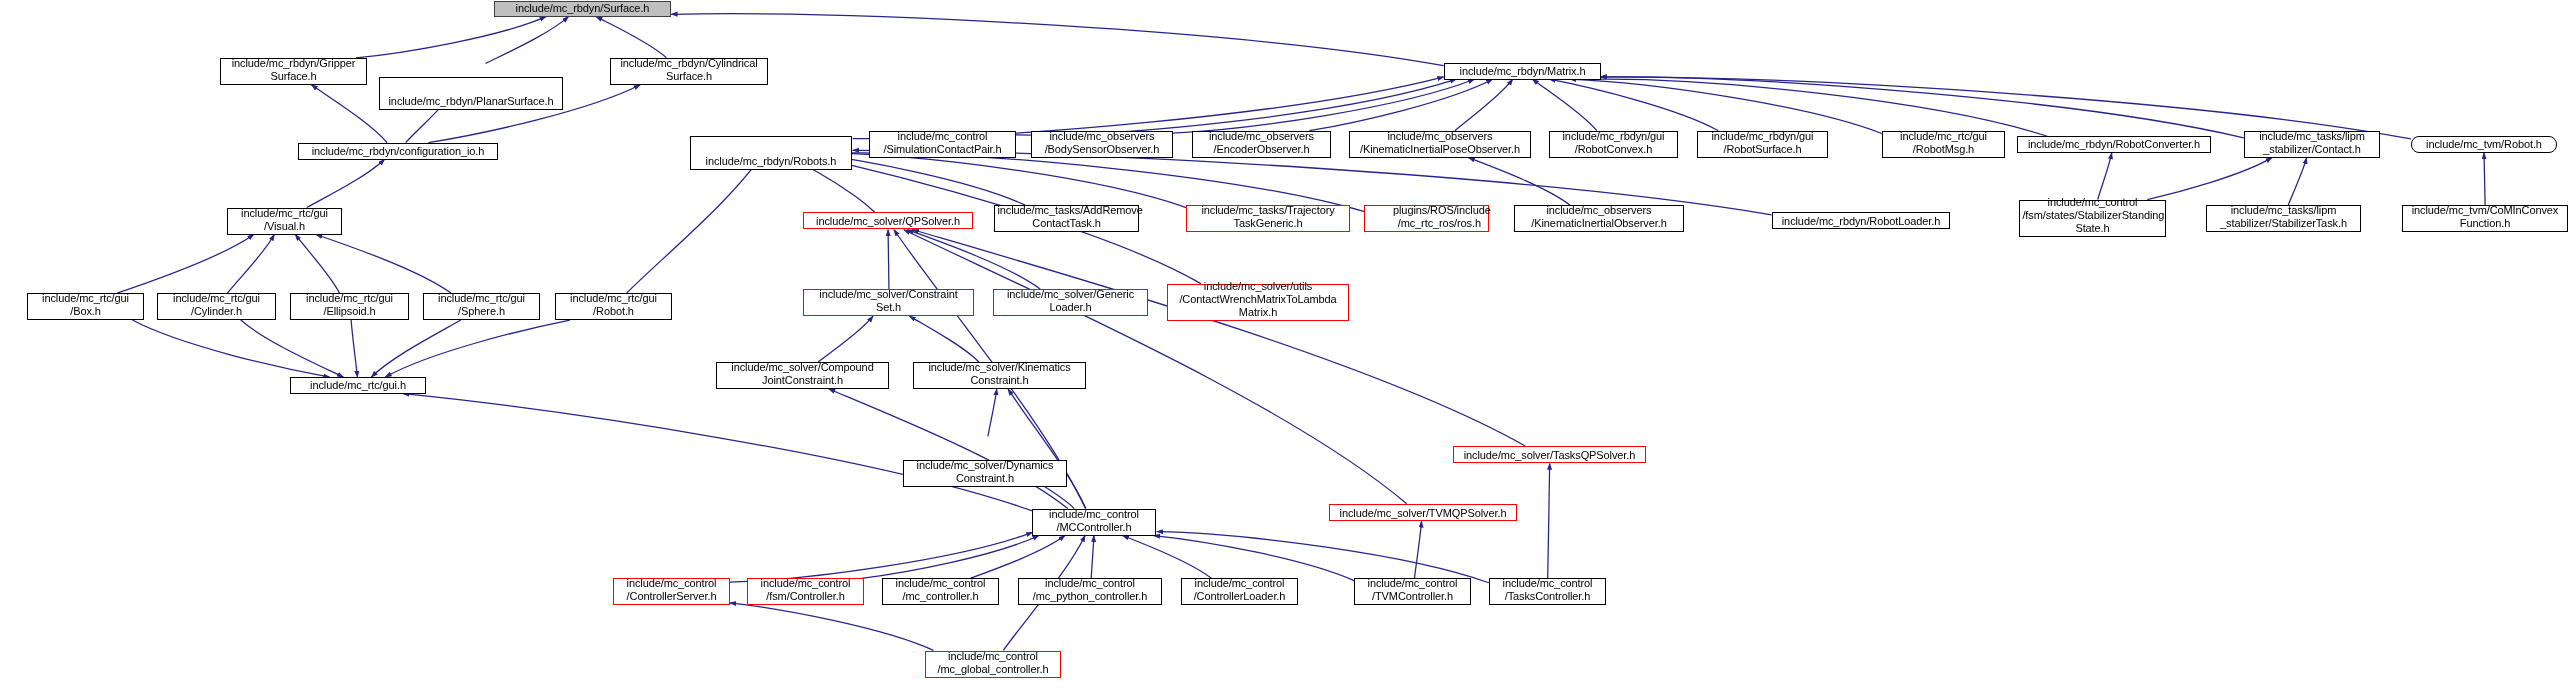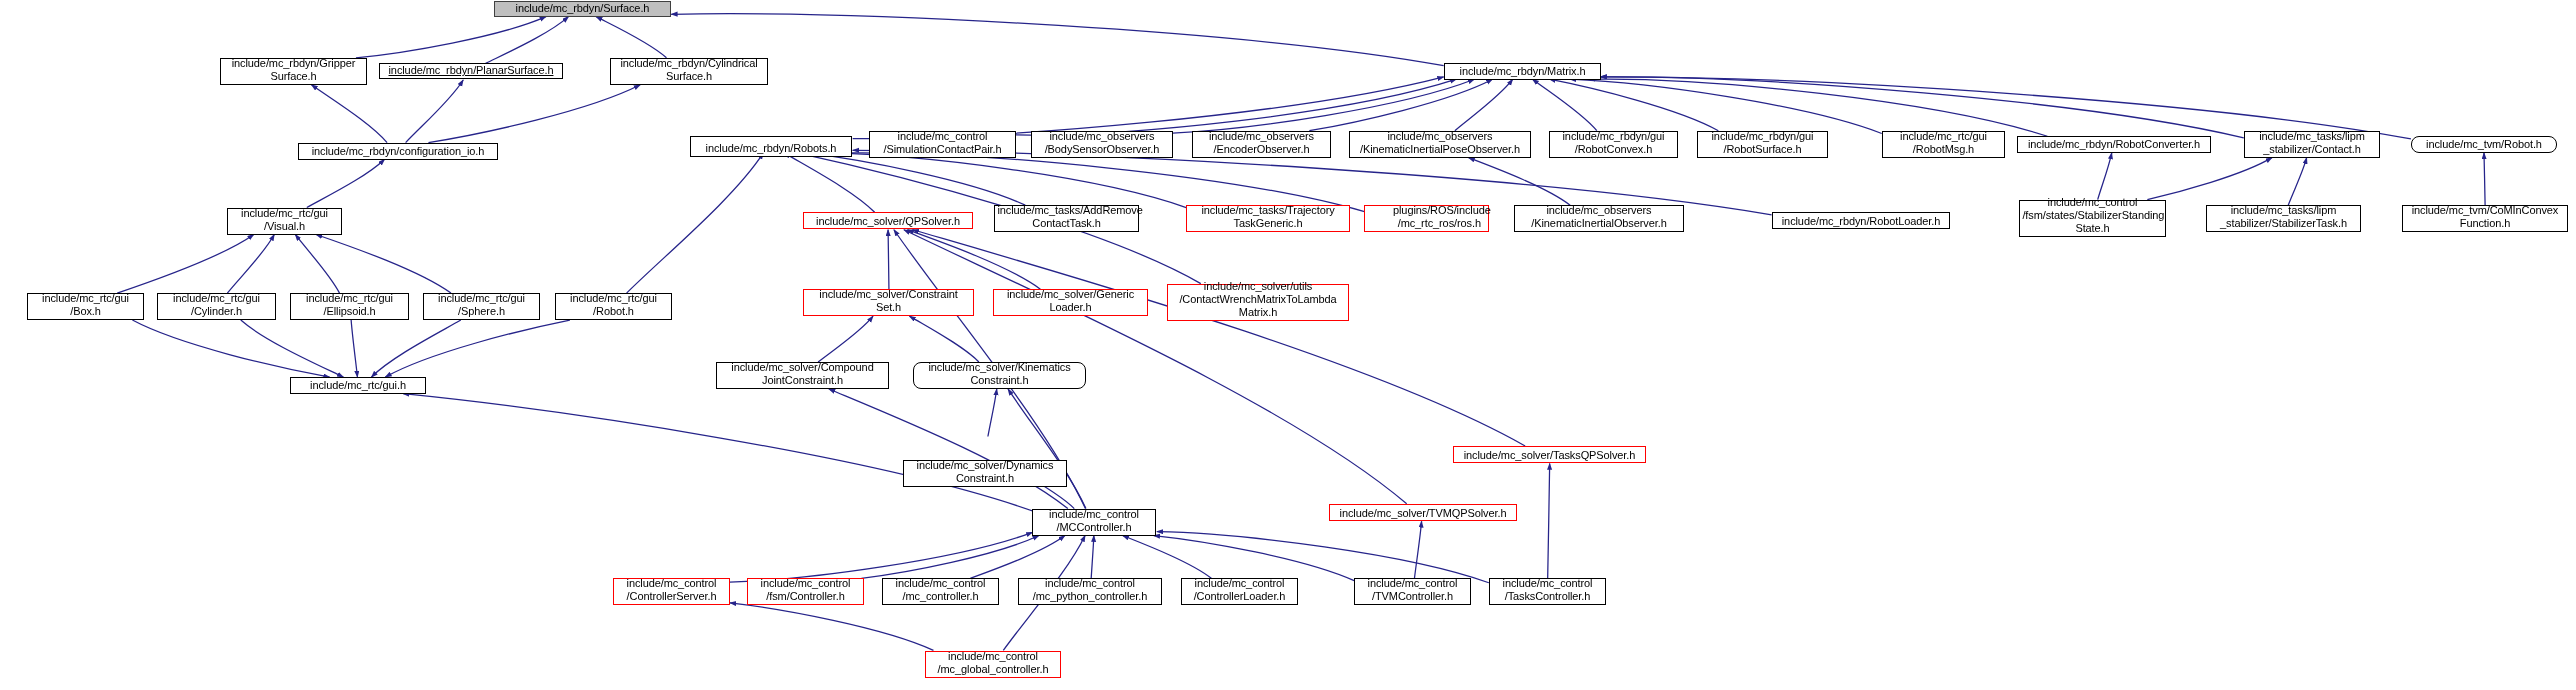--- a/index.html
+++ b/index.html
@@ -123,26 +123,26 @@
         <path d="M1785.125,730 C1787.7500810373979,708.4468851296747 1792.2500810373979,679.6468851296747 1794.125,658" fill="none" stroke="#26248a" stroke-width="1.6" marker-end="url(#arrow)"></path>
         <path d="M1953.2947976878613,730 C1954.0290014660009,686.5018310588678 1955.2862268995268,628.5018310588678 1955.8092485549132,585" fill="none" stroke="#26248a" stroke-width="1.6" marker-end="url(#arrow)"></path>
         <path d="M1177.967032967033,821 C1116.1792678486322,792.4900778028212 987.6957513651159,768.4900778028212 921,761" fill="none" stroke="#26248a" stroke-width="1.6" marker-end="url(#arrow)"></path>
         <path d="M1266.108938547486,821 C1295.462653442677,780.0166535281512 1347.103714895191,722.0166535281512 1369.391061452514,676" fill="none" stroke="#26248a" stroke-width="1.6" marker-end="url(#arrow)"></path>
       </g>
   </svg>
   <div id="nodes">
       <div class="node root" style="left: 494px; top: 0.8px; width: 177px; height: 16px;"><span class="lbl">include/mc_rbdyn/Surface.h</span></div>
       <div class="node" style="left: 220px; top: 58px; width: 147px; height: 27px;"><span class="lbl">include/mc_rbdyn/Gripper
 Surface.h</span></div>
-      <div class="node" style="left: 379px; top: 63px; width: 184px; height: 16px; text-decoration: underline;"><span class="lbl">include/mc_rbdyn/PlanarSurface.h</span></div>
+      <div class="node" style="left: 379px; top: 77px; width: 184px; height: 33px;"><span class="lbl">include/mc_rbdyn/PlanarSurface.h</span></div>
       <div class="node" style="left: 610px; top: 58px; width: 158px; height: 27px;"><span class="lbl">include/mc_rbdyn/Cylindrical
 Surface.h</span></div>
       <div class="node" style="left: 1444px; top: 63px; width: 157px; height: 16.6px;"><span class="lbl">include/mc_rbdyn/Matrix.h</span></div>
       <div class="node" style="left: 298px; top: 143px; width: 200px; height: 16.6px;"><span class="lbl">include/mc_rbdyn/configuration_io.h</span></div>
-      <div class="node" style="left: 690px; top: 136px; width: 162px; height: 21px;"><span class="lbl">include/mc_rbdyn/Robots.h</span></div>
+      <div class="node" style="left: 690px; top: 136px; width: 162px; height: 34px;"><span class="lbl">include/mc_rbdyn/Robots.h</span></div>
       <div class="node" style="left: 869px; top: 131px; width: 147px; height: 27px;"><span class="lbl">include/mc_control
 /SimulationContactPair.h</span></div>
       <div class="node" style="left: 1031px; top: 131px; width: 142px; height: 27px;"><span class="lbl">include/mc_observers
 /BodySensorObserver.h</span></div>
       <div class="node" style="left: 1192px; top: 131px; width: 139px; height: 27px;"><span class="lbl">include/mc_observers
 /EncoderObserver.h</span></div>
       <div class="node" style="left: 1349px; top: 131px; width: 182px; height: 27px;"><span class="lbl">include/mc_observers
 /KinematicInertialPoseObserver.h</span></div>
       <div class="node" style="left: 1549px; top: 131px; width: 129px; height: 27px;"><span class="lbl">include/mc_rbdyn/gui
 /RobotConvex.h</span></div>
@@ -186,21 +186,21 @@
       <div class="node red" style="left: 803px; top: 289px; width: 171px; height: 27px;"><span class="lbl">include/mc_solver/Constraint
 Set.h</span></div>
       <div class="node red" style="left: 993px; top: 289px; width: 155px; height: 27px;"><span class="lbl">include/mc_solver/Generic
 Loader.h</span></div>
       <div class="node red" style="left: 1167px; top: 284px; width: 182px; height: 37px;"><span class="lbl">include/mc_solver/utils
 /ContactWrenchMatrixToLambda
 Matrix.h</span></div>
       <div class="node" style="left: 290px; top: 377px; width: 136px; height: 16.6px;"><span class="lbl">include/mc_rtc/gui.h</span></div>
       <div class="node" style="left: 716px; top: 362px; width: 173px; height: 27px;"><span class="lbl">include/mc_solver/Compound
 JointConstraint.h</span></div>
-      <div class="node" style="left: 913px; top: 362px; width: 173px; height: 27px; border-radius: 8px;"><span class="lbl">include/mc_solver/Kinematics
+      <div class="node" style="left: 913px; top: 362px; width: 173px; height: 27px;"><span class="lbl">include/mc_solver/Kinematics
 Constraint.h</span></div>
       <div class="node" style="left: 903px; top: 460px; width: 164px; height: 27px;"><span class="lbl">include/mc_solver/Dynamics
 Constraint.h</span></div>
       <div class="node red" style="left: 1453px; top: 446px; width: 193px; height: 17.4px;"><span class="lbl">include/mc_solver/TasksQPSolver.h</span></div>
       <div class="node" style="left: 1032px; top: 509px; width: 124px; height: 27px;"><span class="lbl">include/mc_control
 /MCController.h</span></div>
       <div class="node red" style="left: 1329px; top: 504px; width: 188px; height: 17.4px;"><span class="lbl">include/mc_solver/TVMQPSolver.h</span></div>
       <div class="node red" style="left: 613px; top: 578px; width: 117px; height: 27px;"><span class="lbl">include/mc_control
 /ControllerServer.h</span></div>
       <div class="node red" style="left: 747px; top: 578px; width: 117px; height: 27px;"><span class="lbl">include/mc_control

